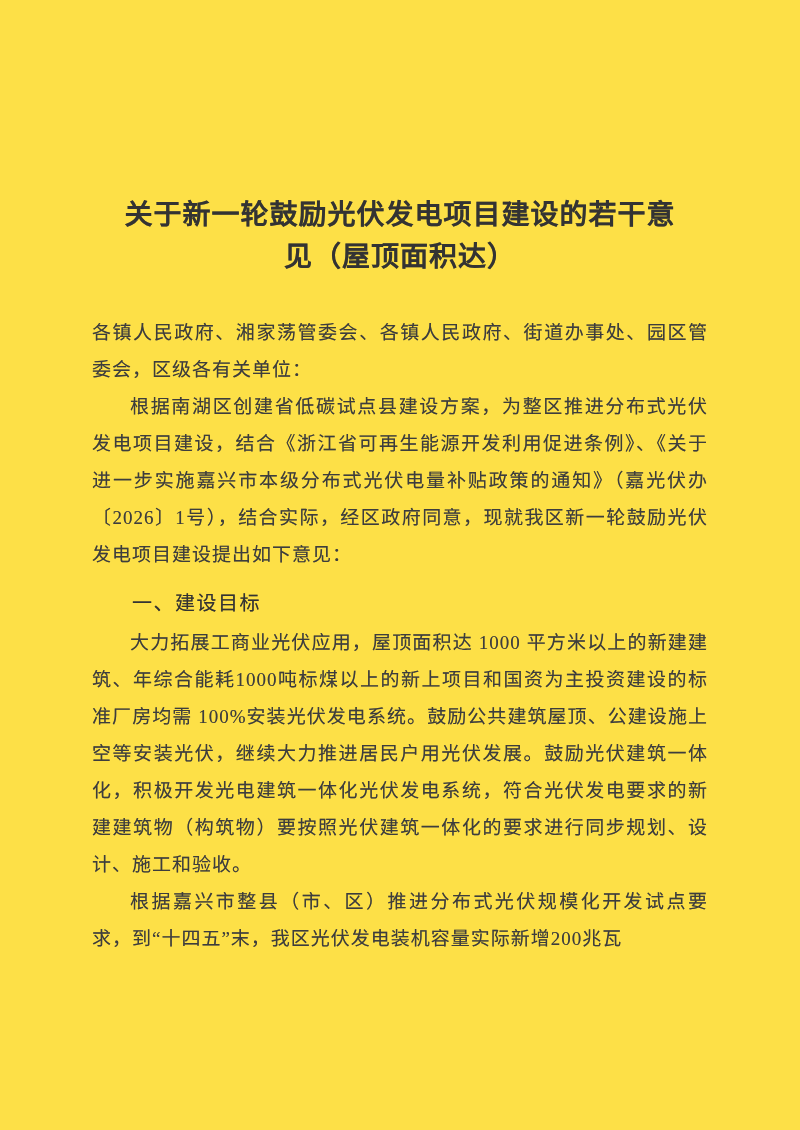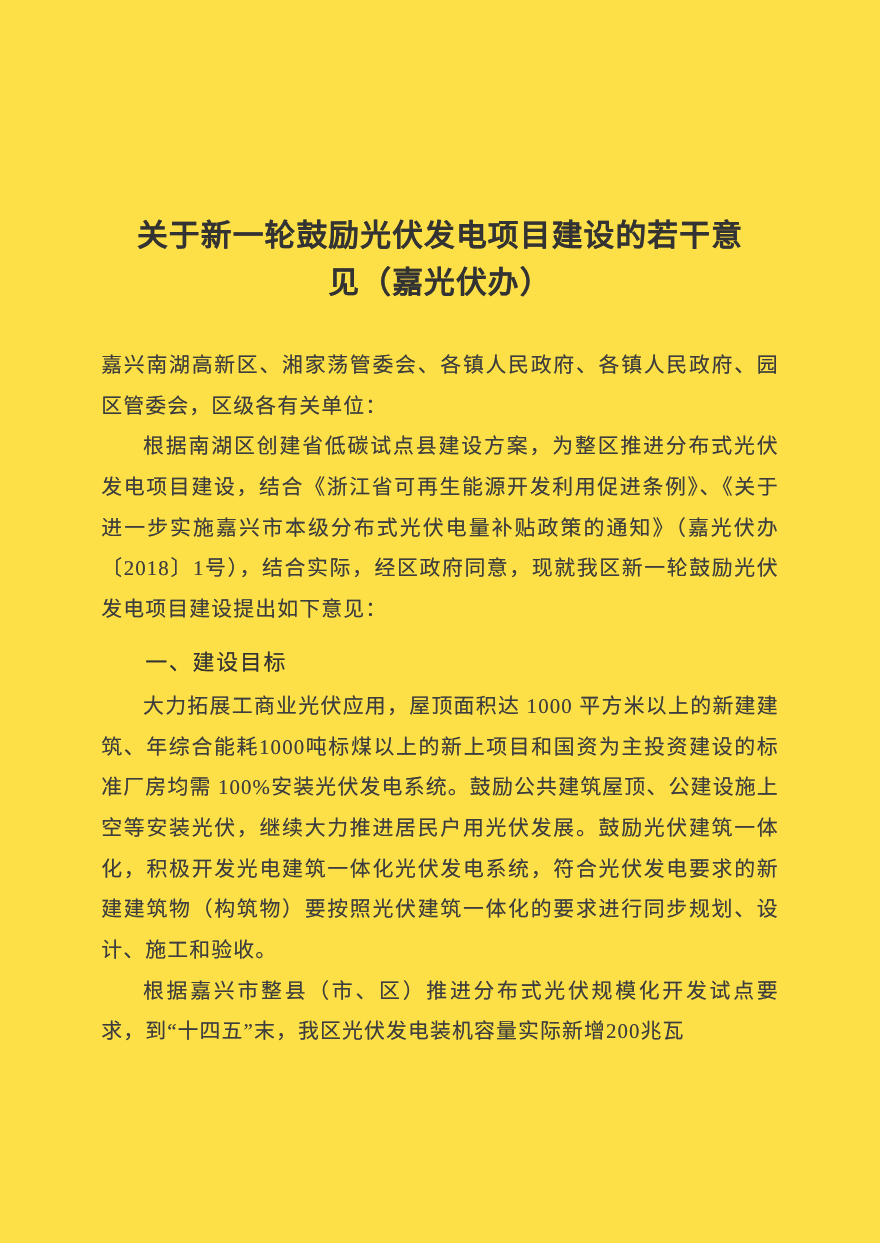--- a/index.html
+++ b/index.html
@@ -60,28 +60,28 @@
     text-shadow: 0 0 0.6px rgba(50,50,50,0.55);
   }
 </style>
 </head>
 <body>
 
 <div class="page">
 
   <h1 class="doc-title">
     <span class="line">关于新一轮鼓励光伏发电项目建设的若干意</span>
-    <span class="line">见（嘉光伏办）</span>
+    <span class="line">见（屋顶面积达）</span>
   </h1>
 
   <div class="body-text">
 
-    <p class="para no-indent">嘉兴南湖高新区、湘家荡管委会、各镇人民政府、各镇人民政府、园区管委会，区级各有关单位：</p>
+    <p class="para no-indent">各镇人民政府、湘家荡管委会、各镇人民政府、街道办事处、园区管委会，区级各有关单位：</p>
 
-    <p class="para">根据南湖区创建省低碳试点县建设方案，为整区推进分布式光伏发电项目建设，结合《浙江省可再生能源开发利用促进条例》、《关于进一步实施嘉兴市本级分布式光伏电量补贴政策的通知》（嘉光伏办〔2018〕1号），结合实际，经区政府同意，现就我区新一轮鼓励光伏发电项目建设提出如下意见：</p>
+    <p class="para">根据南湖区创建省低碳试点县建设方案，为整区推进分布式光伏发电项目建设，结合《浙江省可再生能源开发利用促进条例》、《关于进一步实施嘉兴市本级分布式光伏电量补贴政策的通知》（嘉光伏办〔2026〕1号），结合实际，经区政府同意，现就我区新一轮鼓励光伏发电项目建设提出如下意见：</p>
 
     <h2 class="section-heading">一、建设目标</h2>
 
     <p class="para">大力拓展工商业光伏应用，屋顶面积达 1000 平方米以上的新建建筑、年综合能耗1000吨标煤以上的新上项目和国资为主投资建设的标准厂房均需 100%安装光伏发电系统。鼓励公共建筑屋顶、公建设施上空等安装光伏，继续大力推进居民户用光伏发展。鼓励光伏建筑一体化，积极开发光电建筑一体化光伏发电系统，符合光伏发电要求的新建建筑物（构筑物）要按照光伏建筑一体化的要求进行同步规划、设计、施工和验收。</p>
 
 
     <p class="para">根据嘉兴市整县（市、区）推进分布式光伏规模化开发试点要求，到“十四五”末，我区光伏发电装机容量实际新增200兆瓦</p>
 
   </div>
 

